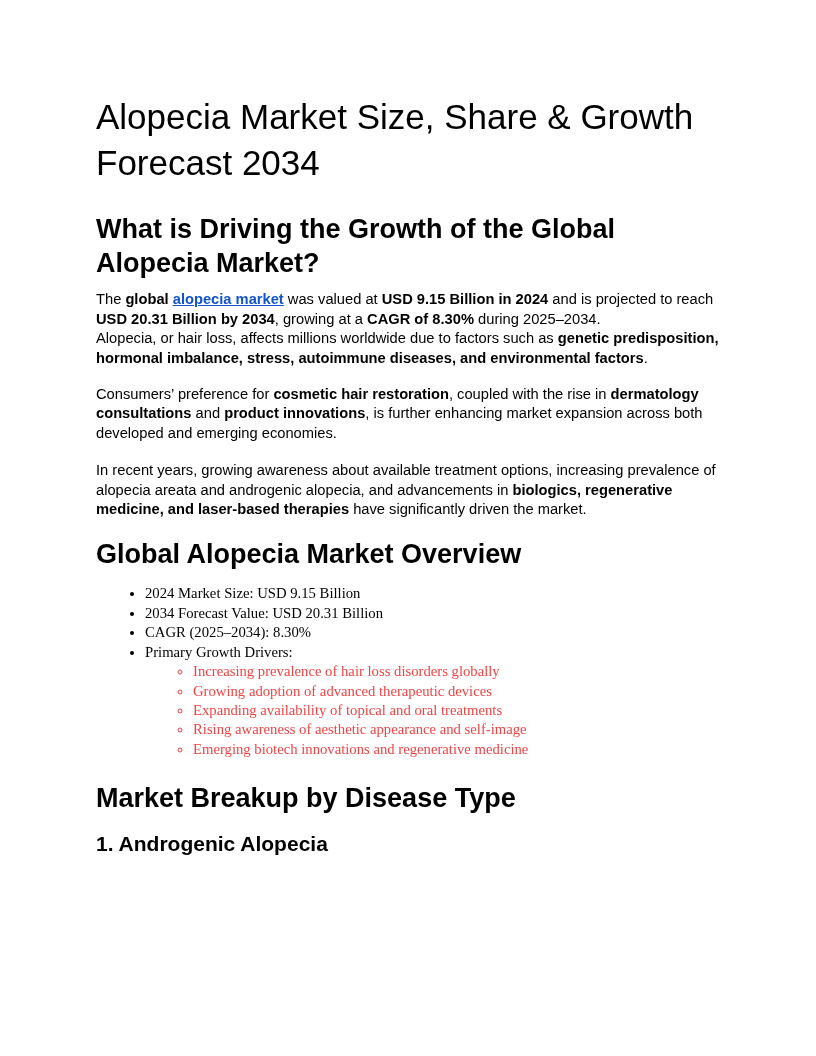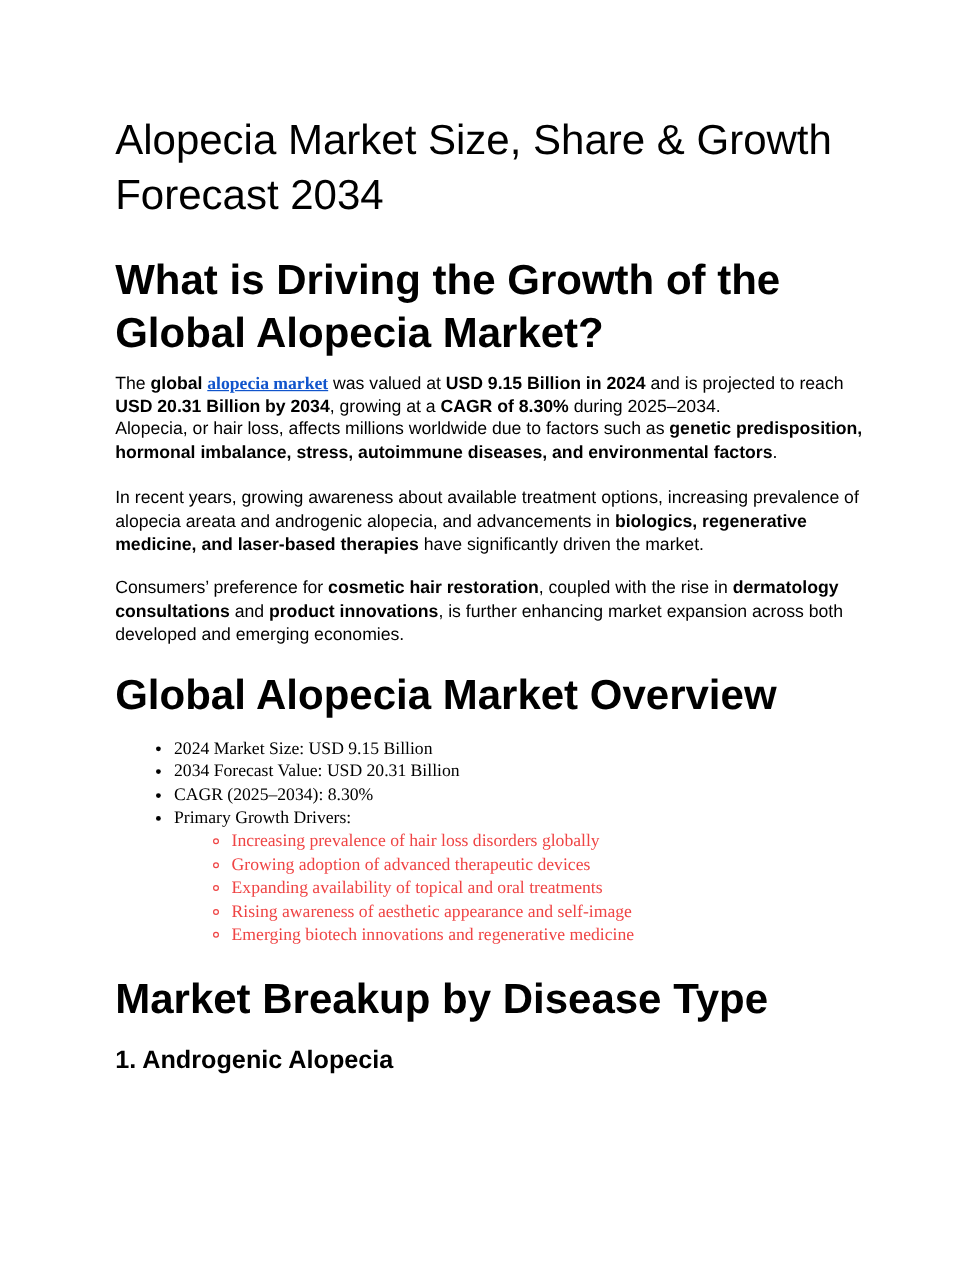--- a/index.html
+++ b/index.html
@@ -20,21 +20,21 @@
   }
   .doc-title {
     margin: 0;
     font-size: 35px;
     line-height: 1.32;
     font-weight: 400;
     color: #000000;
   }
   .h-section {
     margin: 0;
-    font-size: 35px;
+    font-size: 27px;
     line-height: 1.26;
     font-weight: 700;
     color: #000000;
   }
   .h-sub {
     margin: 16px 0 0 0;
     font-size: 21px;
     line-height: 1.25;
     font-weight: 700;
     color: #000000;
@@ -51,21 +51,20 @@
   .mt-p1 { margin-top: 10px; }
   .mt-p2 { margin-top: 18px; }
   .mt-p3 { margin-top: 17px; }
   .mt-p4 { margin-top: 16px; }
   .b { font-weight: 700; }
   .doc-link {
     color: #1155cc;
     text-decoration: underline;
     font-weight: 700;
     cursor: pointer;
-    font-family: Liberation Serif, serif;
   }
   ul.main-list {
     margin: 13px 0 0 0;
     padding: 0 0 0 49px;
     list-style: disc outside;
     font-size: 14.7px;
     line-height: 1.32;
     color: #000000;
     font-family: Liberation Serif, serif;
   }
@@ -83,23 +82,23 @@
 <body>
 
 <div class="page">
 
   <h1 class="doc-title">Alopecia Market Size, Share &amp; Growth Forecast 2034</h1>
 
   <h2 class="h-section mt-h2a">What is Driving the Growth of the Global Alopecia Market?</h2>
 
   <p class="body-text mt-p1"><span>The </span><span class="b">global</span><span> </span><a href="#" class="doc-link b">alopecia market</a><span> was valued at </span><span class="b">USD 9.15 Billion in 2024</span><span> and is projected to reach </span><span class="b">USD 20.31 Billion by 2034</span><span>, growing at a </span><span class="b">CAGR of 8.30%</span><span> during 2025–2034.</span><br><span>Alopecia, or hair loss, affects millions worldwide due to factors such as </span><span class="b">genetic predisposition, hormonal imbalance, stress, autoimmune diseases, and environmental factors</span><span>.</span></p>
 
+  <p class="body-text mt-p3"><span>Consumers’ preference for </span><span class="b">cosmetic hair restoration</span><span>, coupled with the rise in </span><span class="b">dermatology consultations</span><span> and </span><span class="b">product innovations</span><span>, is further enhancing market expansion across both developed and emerging economies.</span></p>
+
   <p class="body-text mt-p2"><span>In recent years, growing awareness about available treatment options, increasing prevalence of alopecia areata and androgenic alopecia, and advancements in </span><span class="b">biologics, regenerative medicine, and laser-based therapies</span><span> have significantly driven the market.</span></p>
-
-  <p class="body-text mt-p3"><span>Consumers’ preference for </span><span class="b">cosmetic hair restoration</span><span>, coupled with the rise in </span><span class="b">dermatology consultations</span><span> and </span><span class="b">product innovations</span><span>, is further enhancing market expansion across both developed and emerging economies.</span></p>
 
   <h2 class="h-section mt-h2b">Global Alopecia Market Overview</h2>
 
   <ul class="main-list">
     <li>
       <span>2024 Market Size: USD 9.15 Billion</span>
     </li>
     <li>
       <span>2034 Forecast Value: USD 20.31 Billion</span>
     </li>

